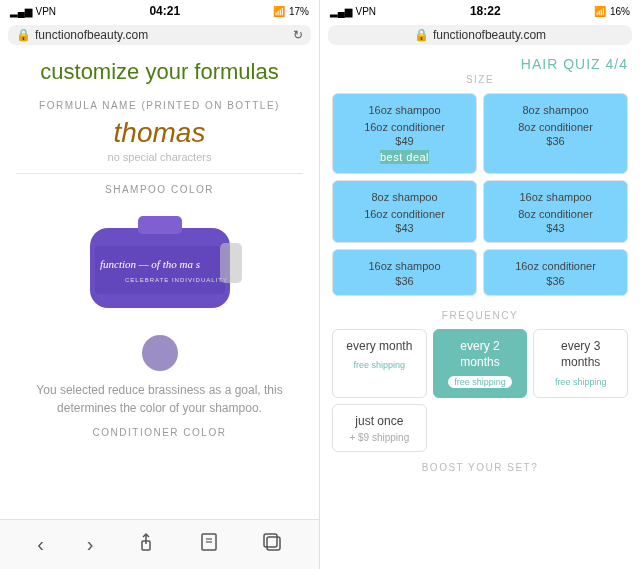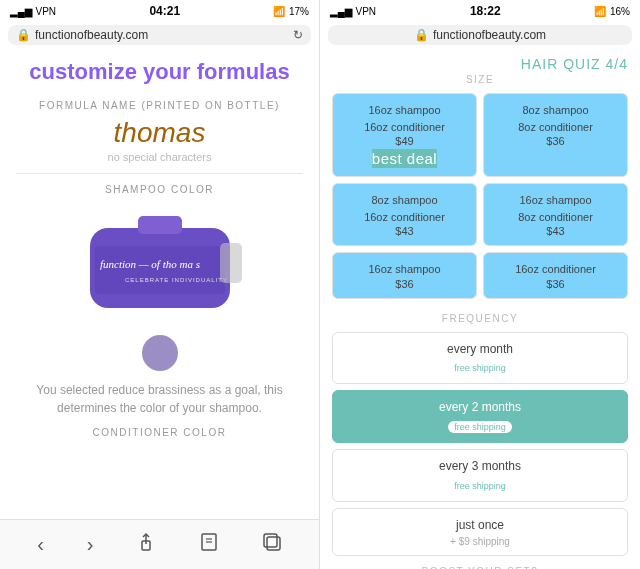--- a/index.html
+++ b/index.html
@@ -39,23 +39,23 @@
       flex: 1;
       overflow-y: auto;
       padding: 10px 16px 10px;
       display: flex;
       flex-direction: column;
       align-items: center;
     }
 
     .page-title {
       font-size: 22px;
-      font-weight: 700;
-      text-align: center;
-      color: #8b5cf6;
+      font-weight: 400;
+      text-align: center;
+      color: #4d7c0f;
       margin-bottom: 14px;
       line-height: 1.25;
     }
 
     .field-label {
       font-size: 10px;
       letter-spacing: 1.5px;
       color: #999;
       text-align: center;
       margin-bottom: 6px;
@@ -227,30 +227,30 @@
     }
     .size-card-price {
       font-size: 11px;
       color: #444;
     }
 
     .best-deal-badge {
       display: inline-block;
       background: #6bbfb5;
       color: #fff;
-      font-size: 15px;
+      font-size: 11px;
       padding: 1px 0;
       border-radius: 0;
       margin-top: 2px;
       letter-spacing: 0.5px;
     }
 
     .freq-grid {
       display: grid;
-      grid-template-columns: 1fr;
+      grid-template-columns: 1fr 1fr 1fr;
       gap: 6px;
       margin-bottom: 10px;
     }
 
     .freq-card {
       border: 1px solid #e0e0e0;
       border-radius: 6px;
       padding: 8px;
       text-align: center;
       cursor: pointer;

